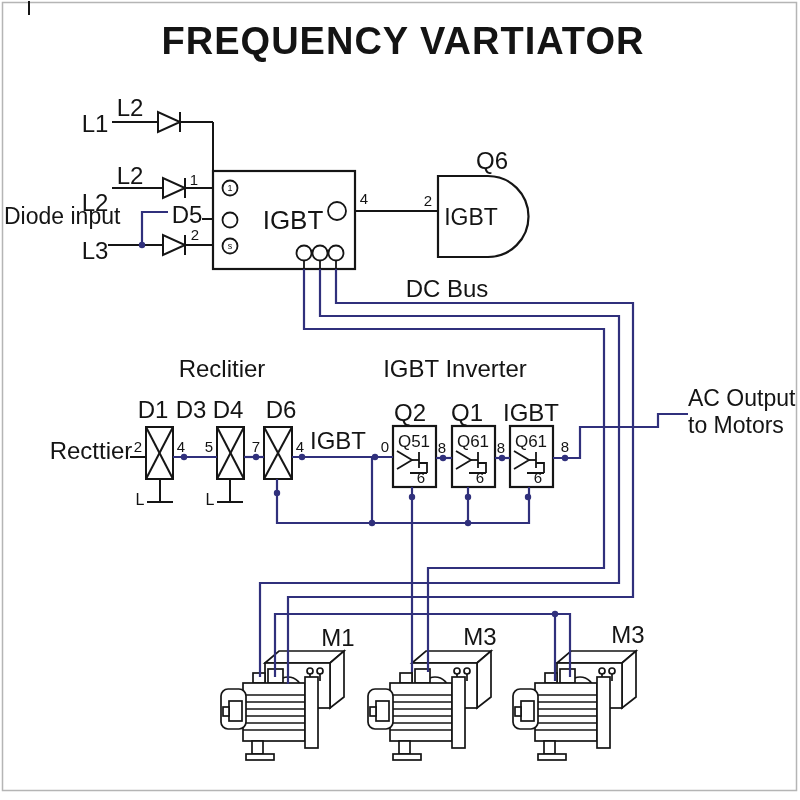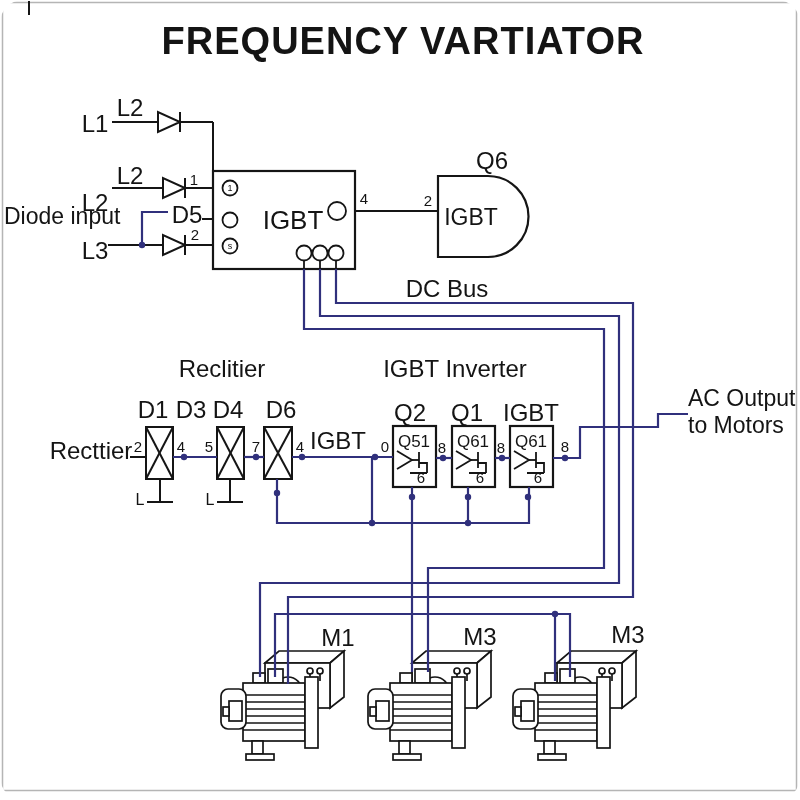--- a/index.html
+++ b/index.html
@@ -1,17 +1,17 @@
 <!DOCTYPE html>
 <html><head>
 <meta charset="utf-8">
 <style>
   html,body{margin:0;padding:0;background:#ffffff;}
   .stage{position:relative;width:800px;height:800px;background:#ffffff;overflow:hidden;
-         font-family:"Liberation Sans", sans-serif;border-radius:23px;}
+         font-family:"Liberation Sans", sans-serif;}
   svg text{font-family:"Liberation Sans", sans-serif;fill:#141414;}
   .ttl{font-size:38px;font-weight:bold;letter-spacing:1px;}
   .lbl{font-size:24px;}
   .lbl2{font-size:23px;}
   .pin{font-size:15px;}
   .tiny{font-size:9px;}
   .inner{font-size:17px;}
   .big{font-size:26px;}
 </style>
 </head>

